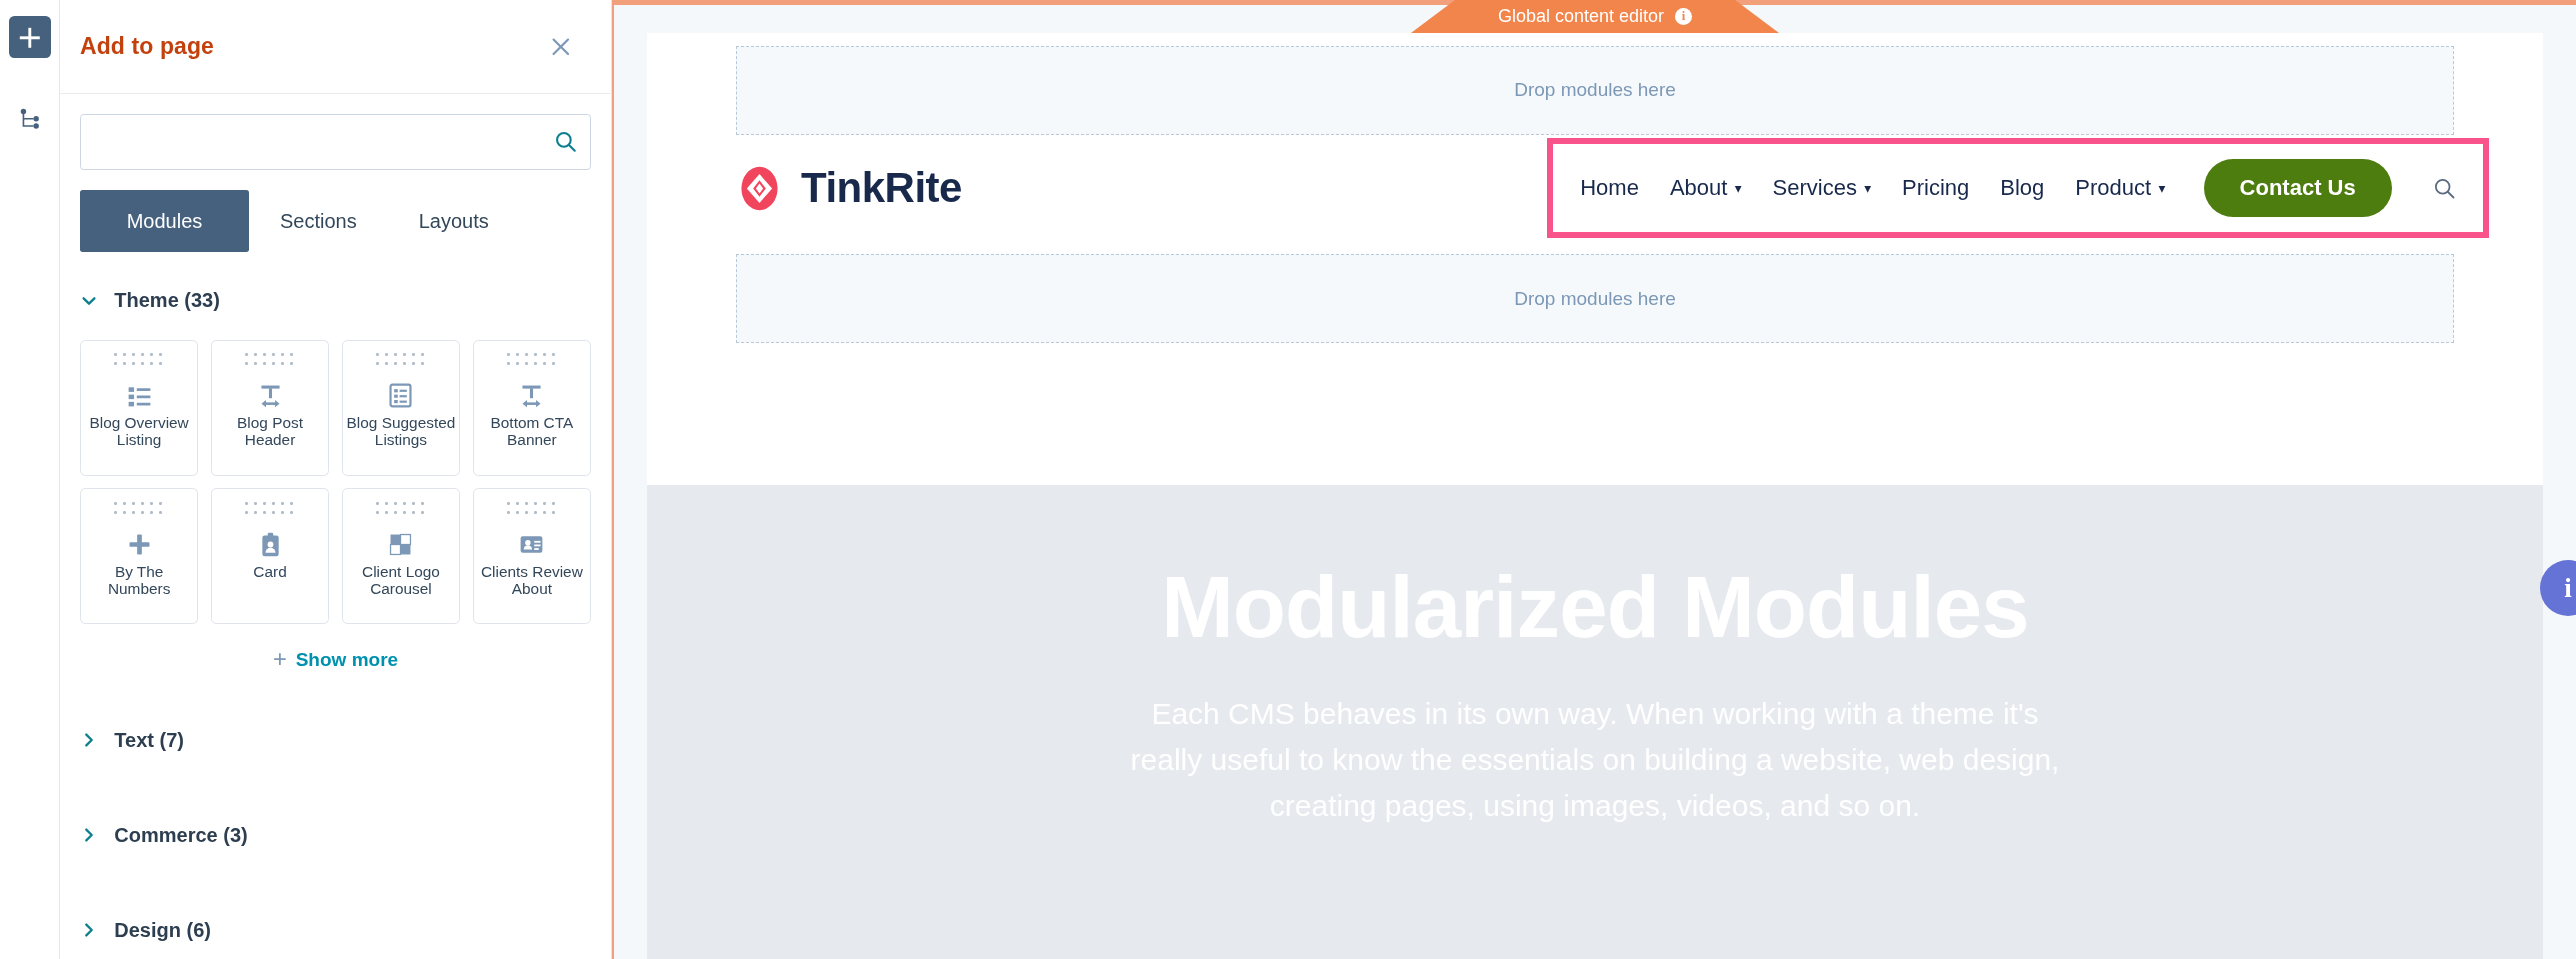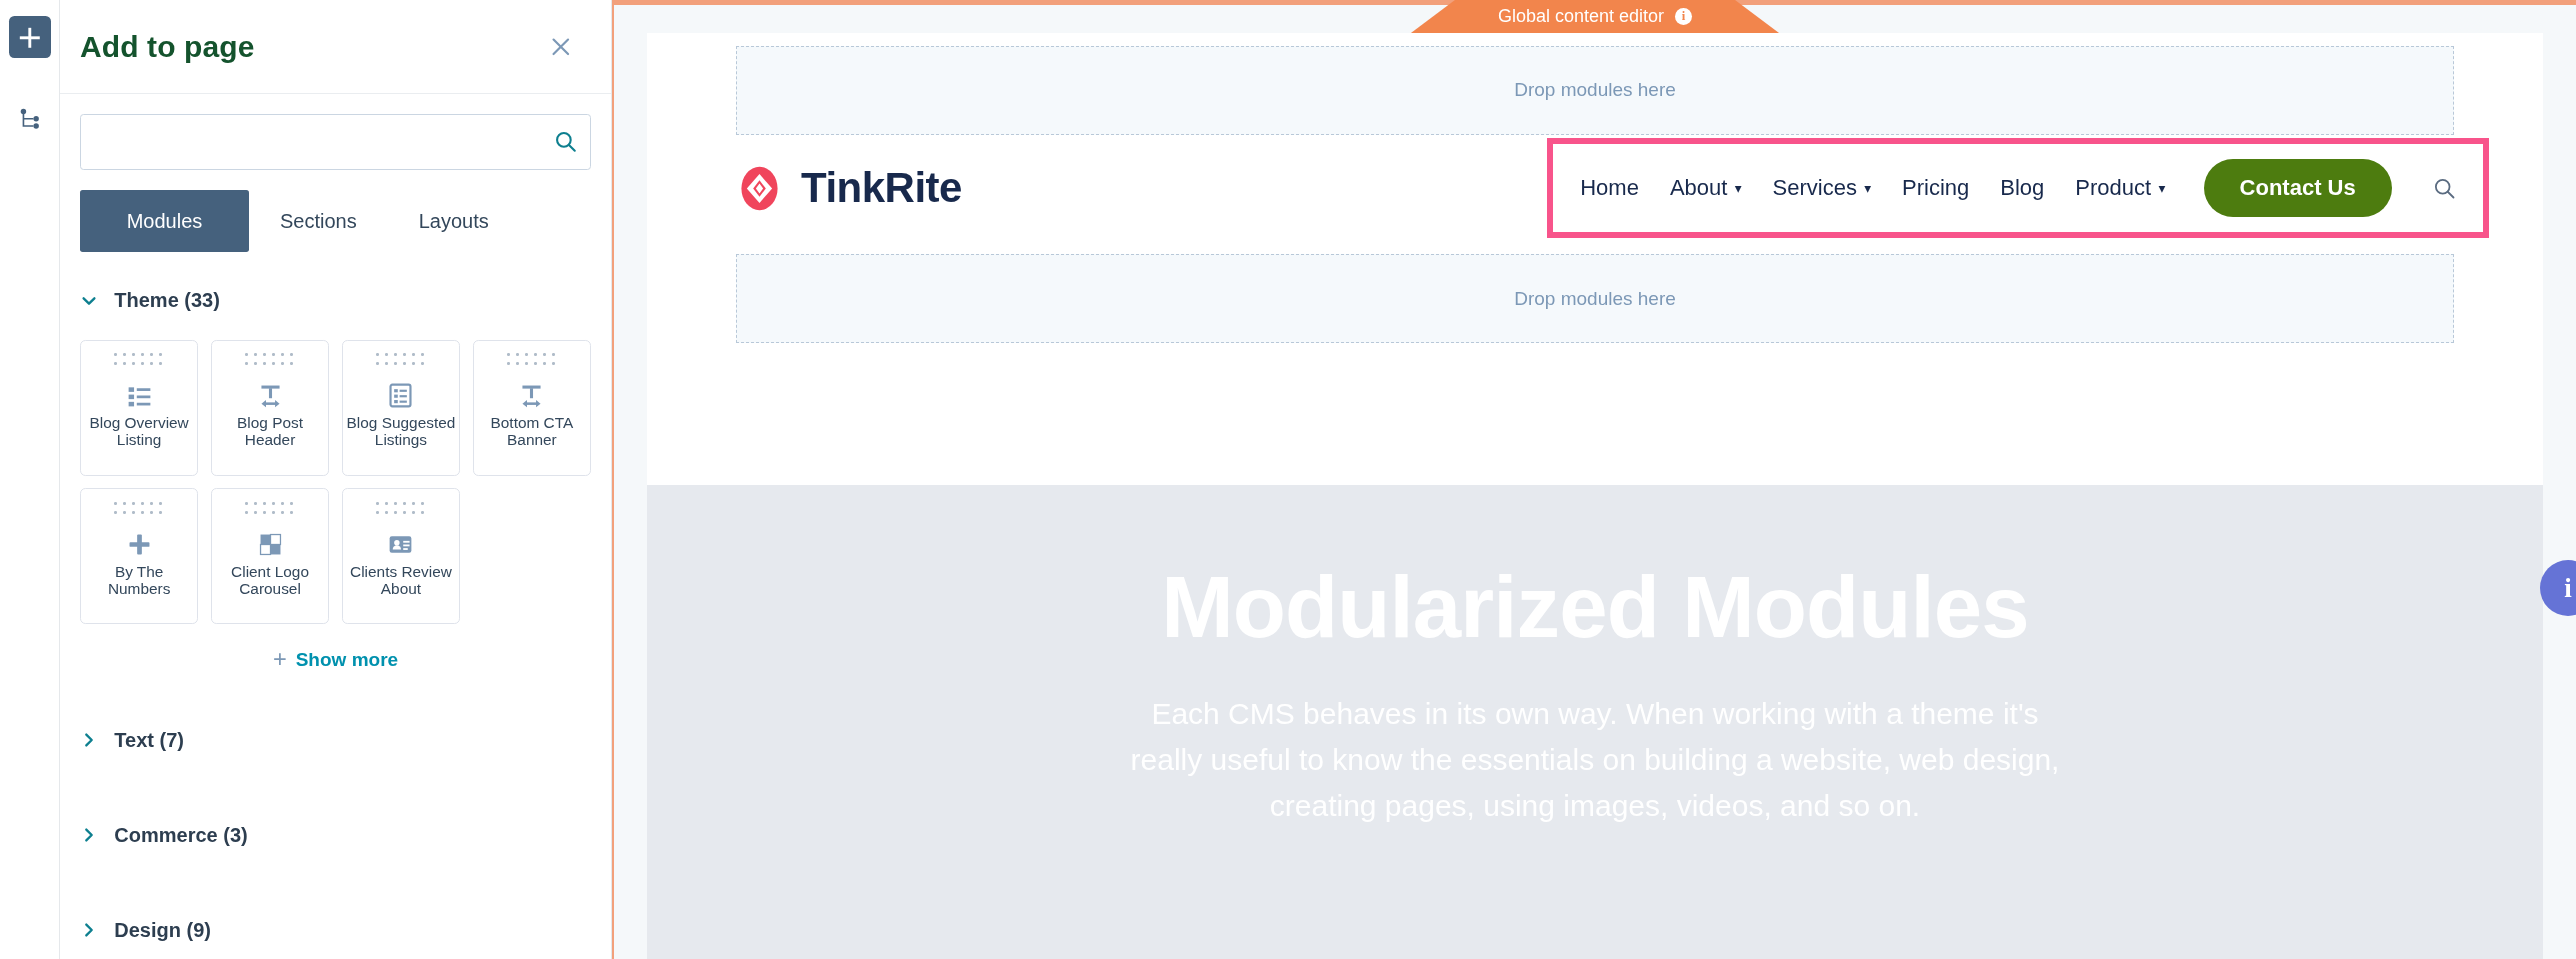--- a/index.html
+++ b/index.html
@@ -29,21 +29,21 @@
 
   
   .panel {
     width: 552px; flex: 0 0 552px; height: 959px; background: #fff;
     border-right: 0.9px solid #e5e8eb; display: flex; flex-direction: column;
   }
   .panel-head {
     height: 94px; display: flex; align-items: center; justify-content: space-between;
     padding: 0 33px 0 20px; border-bottom: 0.9px solid #eaedf0;
   }
-  .panel-title { font-size: 30px; font-weight: 700; color: #14532d; letter-spacing: 0.1px; }
+  .panel-title { font-size: 23px; font-weight: 700; color: #c2410c; letter-spacing: 0.1px; }
   .panel-close { width: 35px; height: 35px; display:flex; align-items:center; justify-content:center;
     cursor:pointer; }
 
   .search-wrap { padding: 20px 20px 0 20px; }
   .search-box {
     position: relative; height: 56px; border: 0.9px solid #cbd6e2; border-radius: 3.6px;
     display: flex; align-items: center;
   }
   .search-box input {
     flex: 1; height: 100%; border: 0; outline: none; background: transparent;
@@ -353,20 +353,45 @@
           </span>
           <span class="mod-ico">
             <svg width="29" height="29" viewBox="0 0 32 32">
               <rect x="13.4" y="5" width="5.2" height="22" rx="1" fill="#7c98b6"></rect>
               <rect x="5" y="13.4" width="22" height="5.2" rx="1" fill="#7c98b6"></rect>
             </svg>
           </span>
           <span class="mod-label">By The Numbers</span>
         </div>
 
+        <div class="mod-card">
+          <span class="drag-dots">
+            <i></i>
+              <i></i>
+              <i></i>
+              <i></i>
+              <i></i>
+              <i></i>
+              <i></i>
+              <i></i>
+              <i></i>
+              <i></i>
+              <i></i>
+              <i></i>
+          </span>
+          <span class="mod-ico">
+            <svg width="29" height="29" viewBox="0 0 32 32">
+              <rect x="7" y="6" width="18" height="23" rx="2.5" fill="#7c98b6"></rect>
+              <rect x="13" y="3" width="6" height="5" rx="1.6" fill="#7c98b6"></rect>
+              <circle cx="16" cy="16" r="3.2" fill="#fff"></circle>
+              <path d="M10.5 25 a5.5 5.5 0 0 1 11 0 Z" fill="#fff"></path>
+            </svg>
+          </span>
+          <span class="mod-label">Card</span>
+        </div>
 
         <div class="mod-card">
           <span class="drag-dots">
             <i></i>
               <i></i>
               <i></i>
               <i></i>
               <i></i>
               <i></i>
               <i></i>
@@ -439,21 +464,21 @@
         </span>
         <span class="group-label">Commerce (3)</span>
       </div>
 
       <div class="group-head collapsed-group">
         <span class="chev">
           <svg width="18" height="18" viewBox="0 0 20 20">
             <path d="M7 4 L13 10 L7 16" stroke="#0d7f8f" stroke-width="2.6" fill="none" stroke-linecap="round" stroke-linejoin="round"></path>
           </svg>
         </span>
-        <span class="group-label">Design (9)</span>
+        <span class="group-label">Design (6)</span>
       </div>
 
     </div>
   </div>
 
   <div class="canvas">
     <div class="banner-top-line"></div>
     <div class="banner-wrap">
       <div class="banner">
         <span>Global content editor</span>

